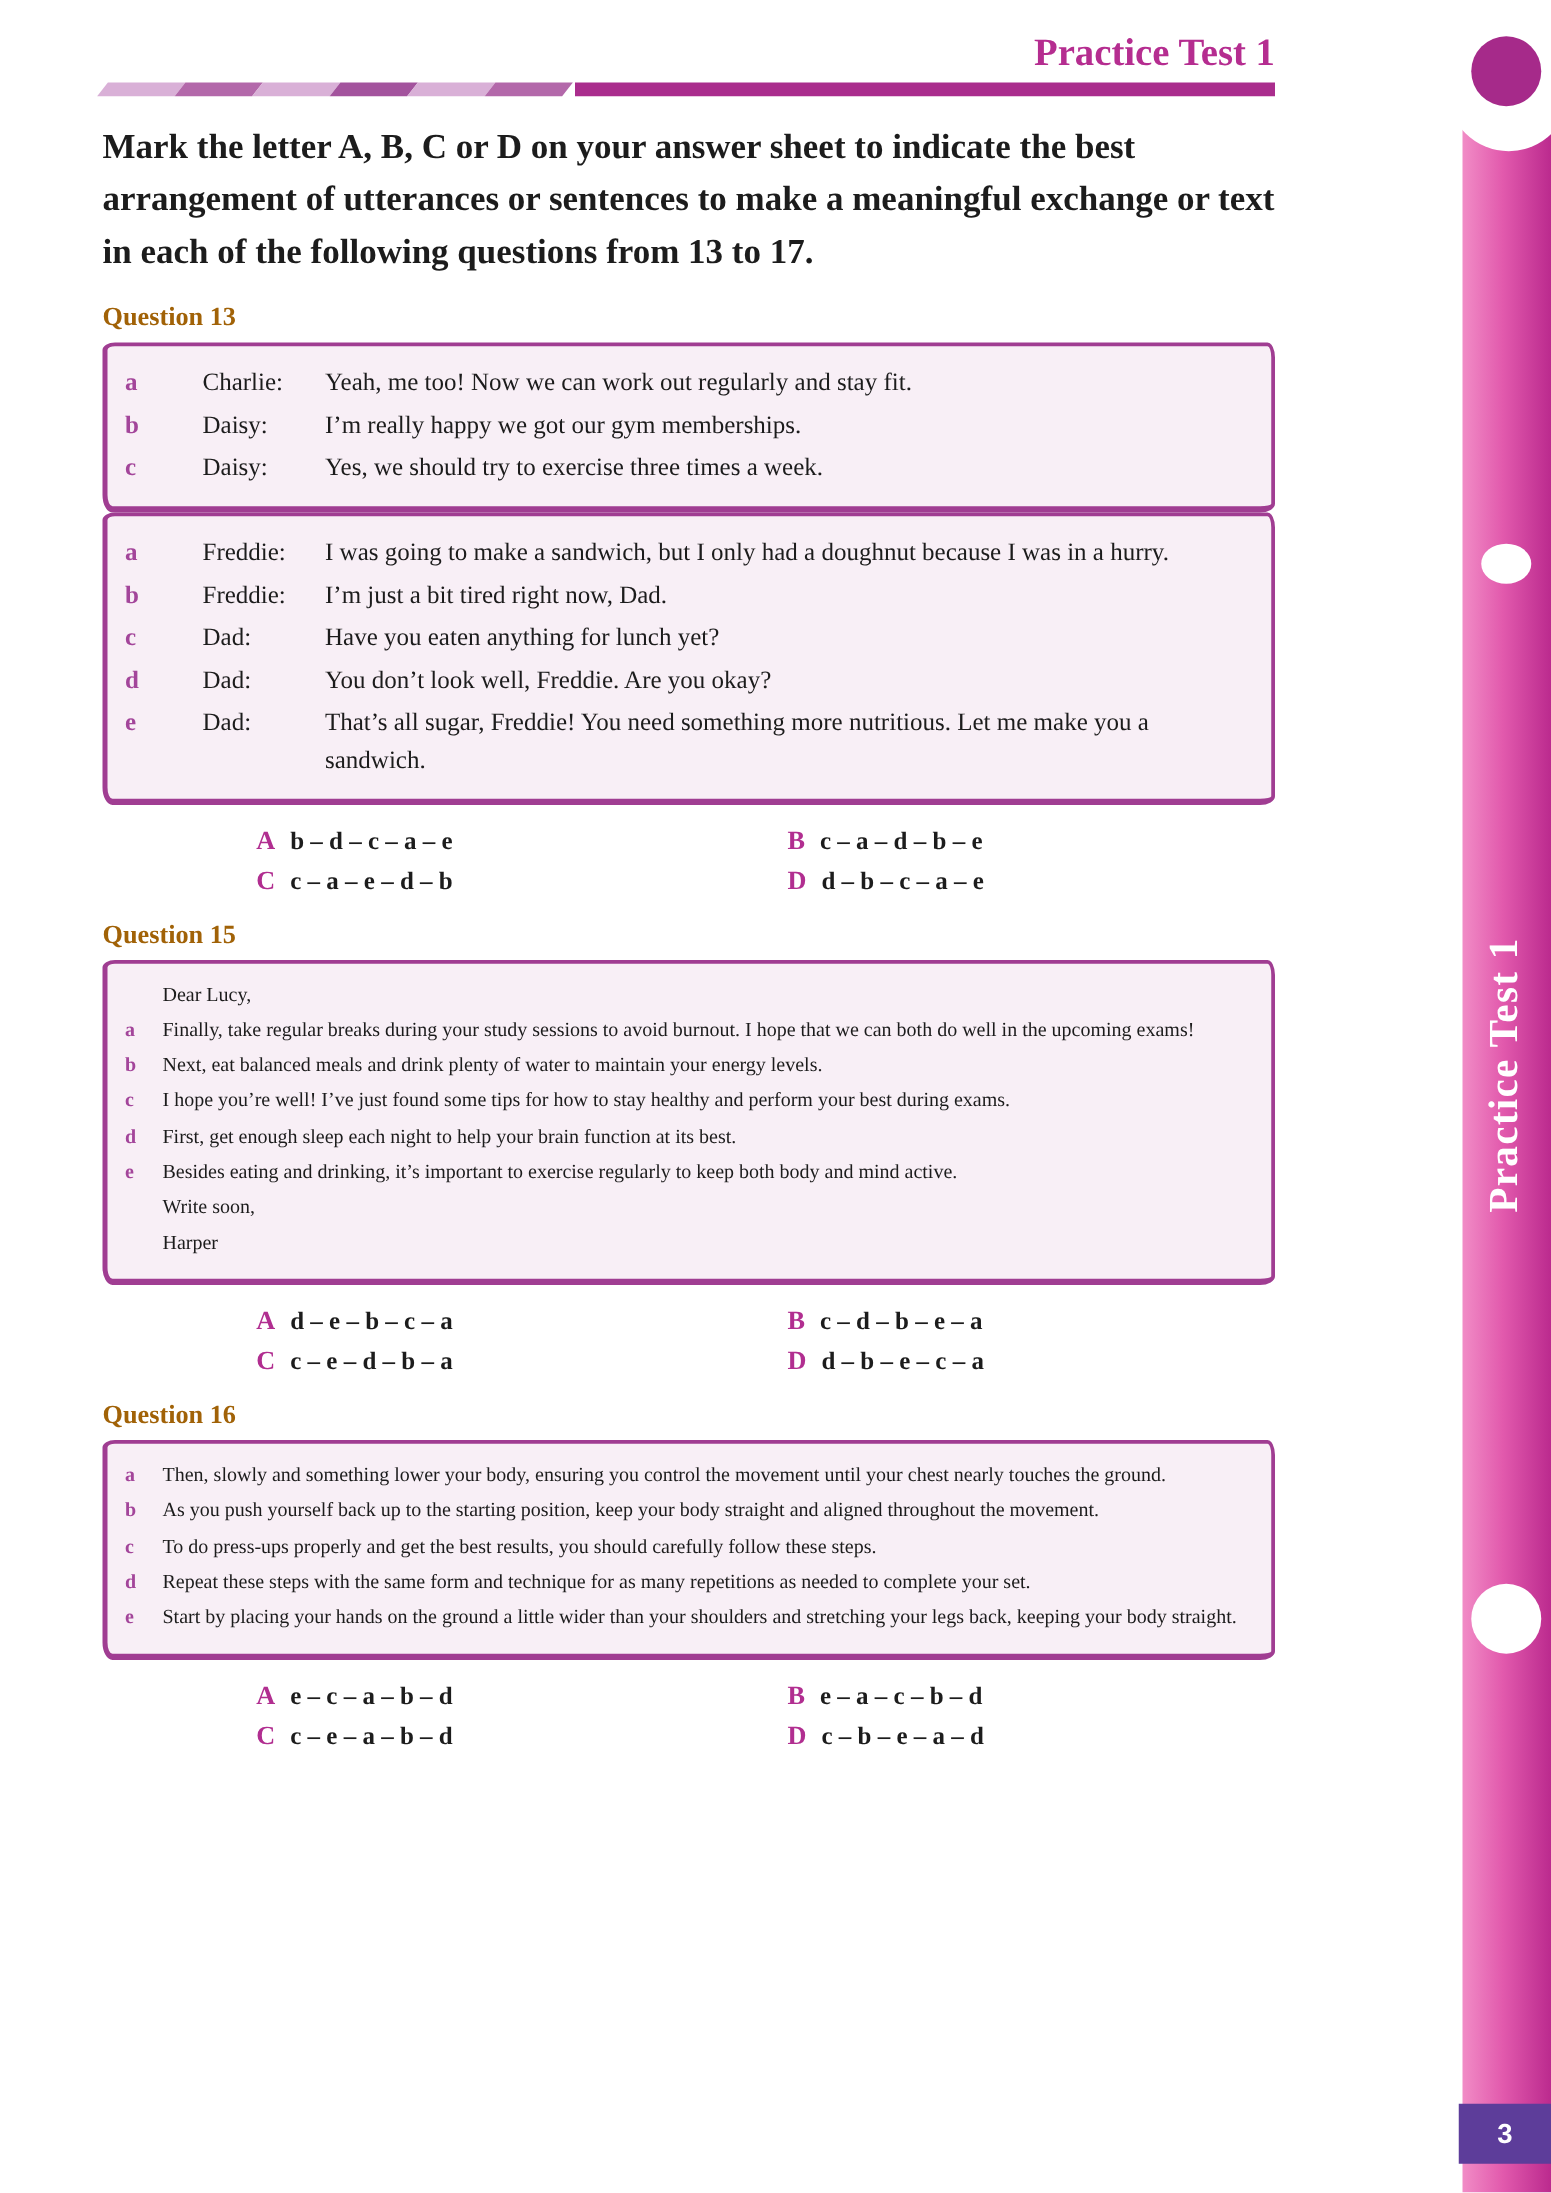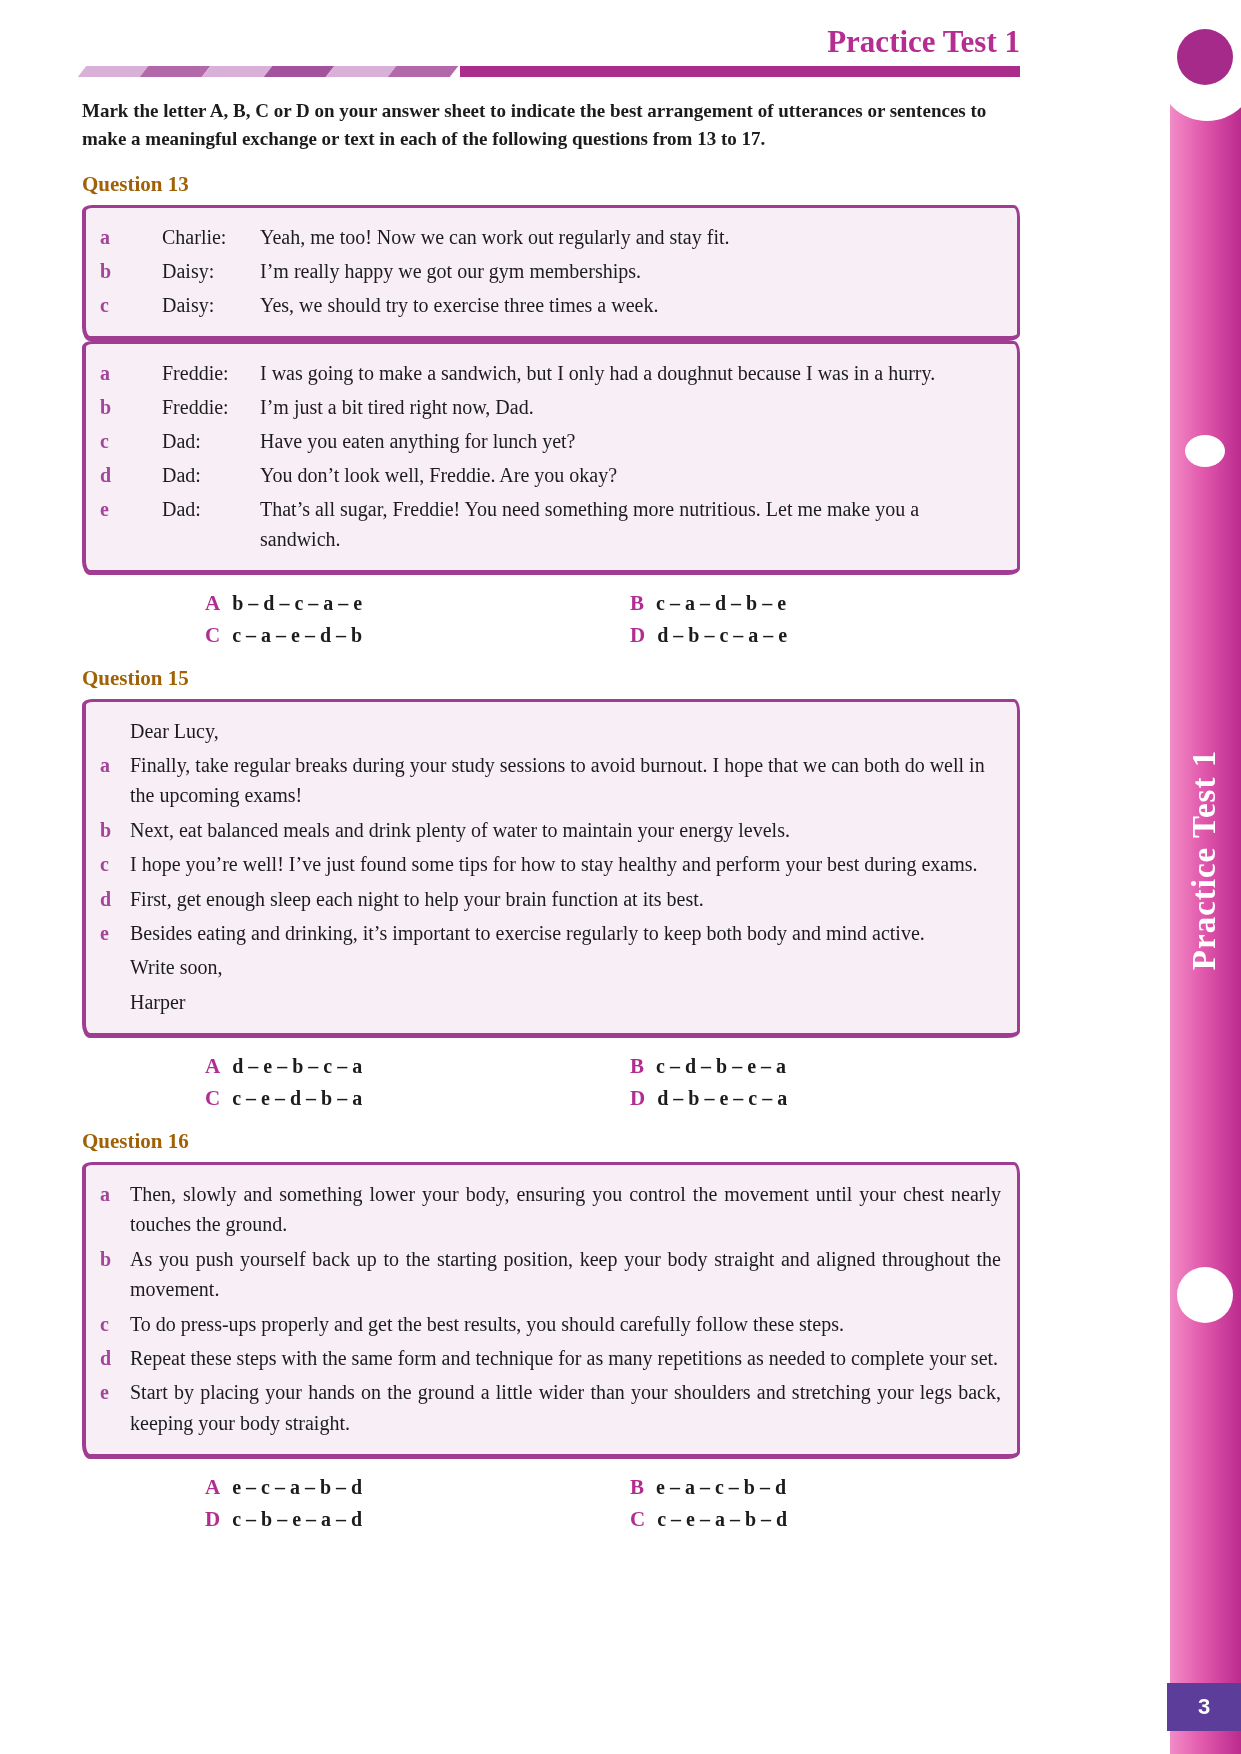--- a/index.html
+++ b/index.html
@@ -13,30 +13,30 @@
     margin:26px 0 0 0;text-align:right;font-size:31px;font-weight:bold;color:#b52d90;
     font-family:"Liberation Serif","DejaVu Serif",serif;line-height:1.05;
   }
   .deco-bar{display:flex;align-items:stretch;height:11px;margin-top:7px;}
   .chev{width:62px;height:11px;transform:skewX(-38deg);}
   .chev.light{background:#d9b0d7;}
   .chev.med{background:#b368aa;}
   .chev.dark{background:#a3539d;}
   .bar-solid{flex:1;background:#aa2d8d;margin-left:6px;}
   
-  .instructions{font-size:19px;font-weight:bold;line-height:1.5;margin:20px 0 0 0;}
+  .instructions{font-size:28px;font-weight:bold;line-height:1.5;margin:20px 0 0 0;}
   
   .q-heading{font-size:21px;font-weight:bold;margin:18px 0 8px 0;color:#a16207;}
   .qbox{
     background:#f8eff6;border:3px solid #a03d92;border-width:3px 3px 5px 4px;
     border-radius:10px 6px 12px 8px / 6px 12px 7px 14px;
     padding:10px 16px 12px 14px;
   }
   .drow{display:grid;grid-template-columns:30px 130px 1fr;font-size:20px;line-height:1.5;margin:4px 0;}
-  .lrow{display:grid;grid-template-columns:30px 1fr;font-size:20px;line-height:1.52;margin:4px 0;}
+  .lrow{display:grid;grid-template-columns:30px 1fr;font-size:16px;line-height:1.52;margin:4px 0;}
   .lrow.justify .itext{text-align:justify;}
   .lrow.plain .itext{font-weight:normal;}
   .ltr{color:#a3459a;font-weight:bold;}
   .spk{color:#1c1c1c;margin-left:32px;}
   .itext,.spk,.dtext{color:#1c1c1c;}
   .opts{display:grid;grid-template-columns:425px 425px;row-gap:7px;margin:16px 0 6px 123px;}
   .opt{font-size:20px;font-weight:bold;}
   .optltr{color:#b12e90;font-size:21px;font-weight:bold;margin-right:12px;}
   
   .strip{position:absolute;left:1170px;top:100px;bottom:0;width:71px;
@@ -204,18 +204,18 @@
         <span class="itext">Repeat these steps with the same form and technique for as many repetitions as needed to complete your set.</span>
       </div>
       <div class="lrow justify">
         <span class="ltr">e</span>
         <span class="itext">Start by placing your hands on the ground a little wider than your shoulders and stretching your legs back, keeping your body straight.</span>
       </div>
     </div>
     <div class="opts">
       <div class="opt"><span class="optltr">A</span><span>e – c – a – b – d</span></div>
       <div class="opt"><span class="optltr">B</span><span>e – a – c – b – d</span></div>
+      <div class="opt"><span class="optltr">C</span><span>c – e – a – b – d</span></div>
       <div class="opt"><span class="optltr">D</span><span>c – b – e – a – d</span></div>
-      <div class="opt"><span class="optltr">C</span><span>c – e – a – b – d</span></div>
     </div>
   </section>
 
 </div>
 
 </body></html>

